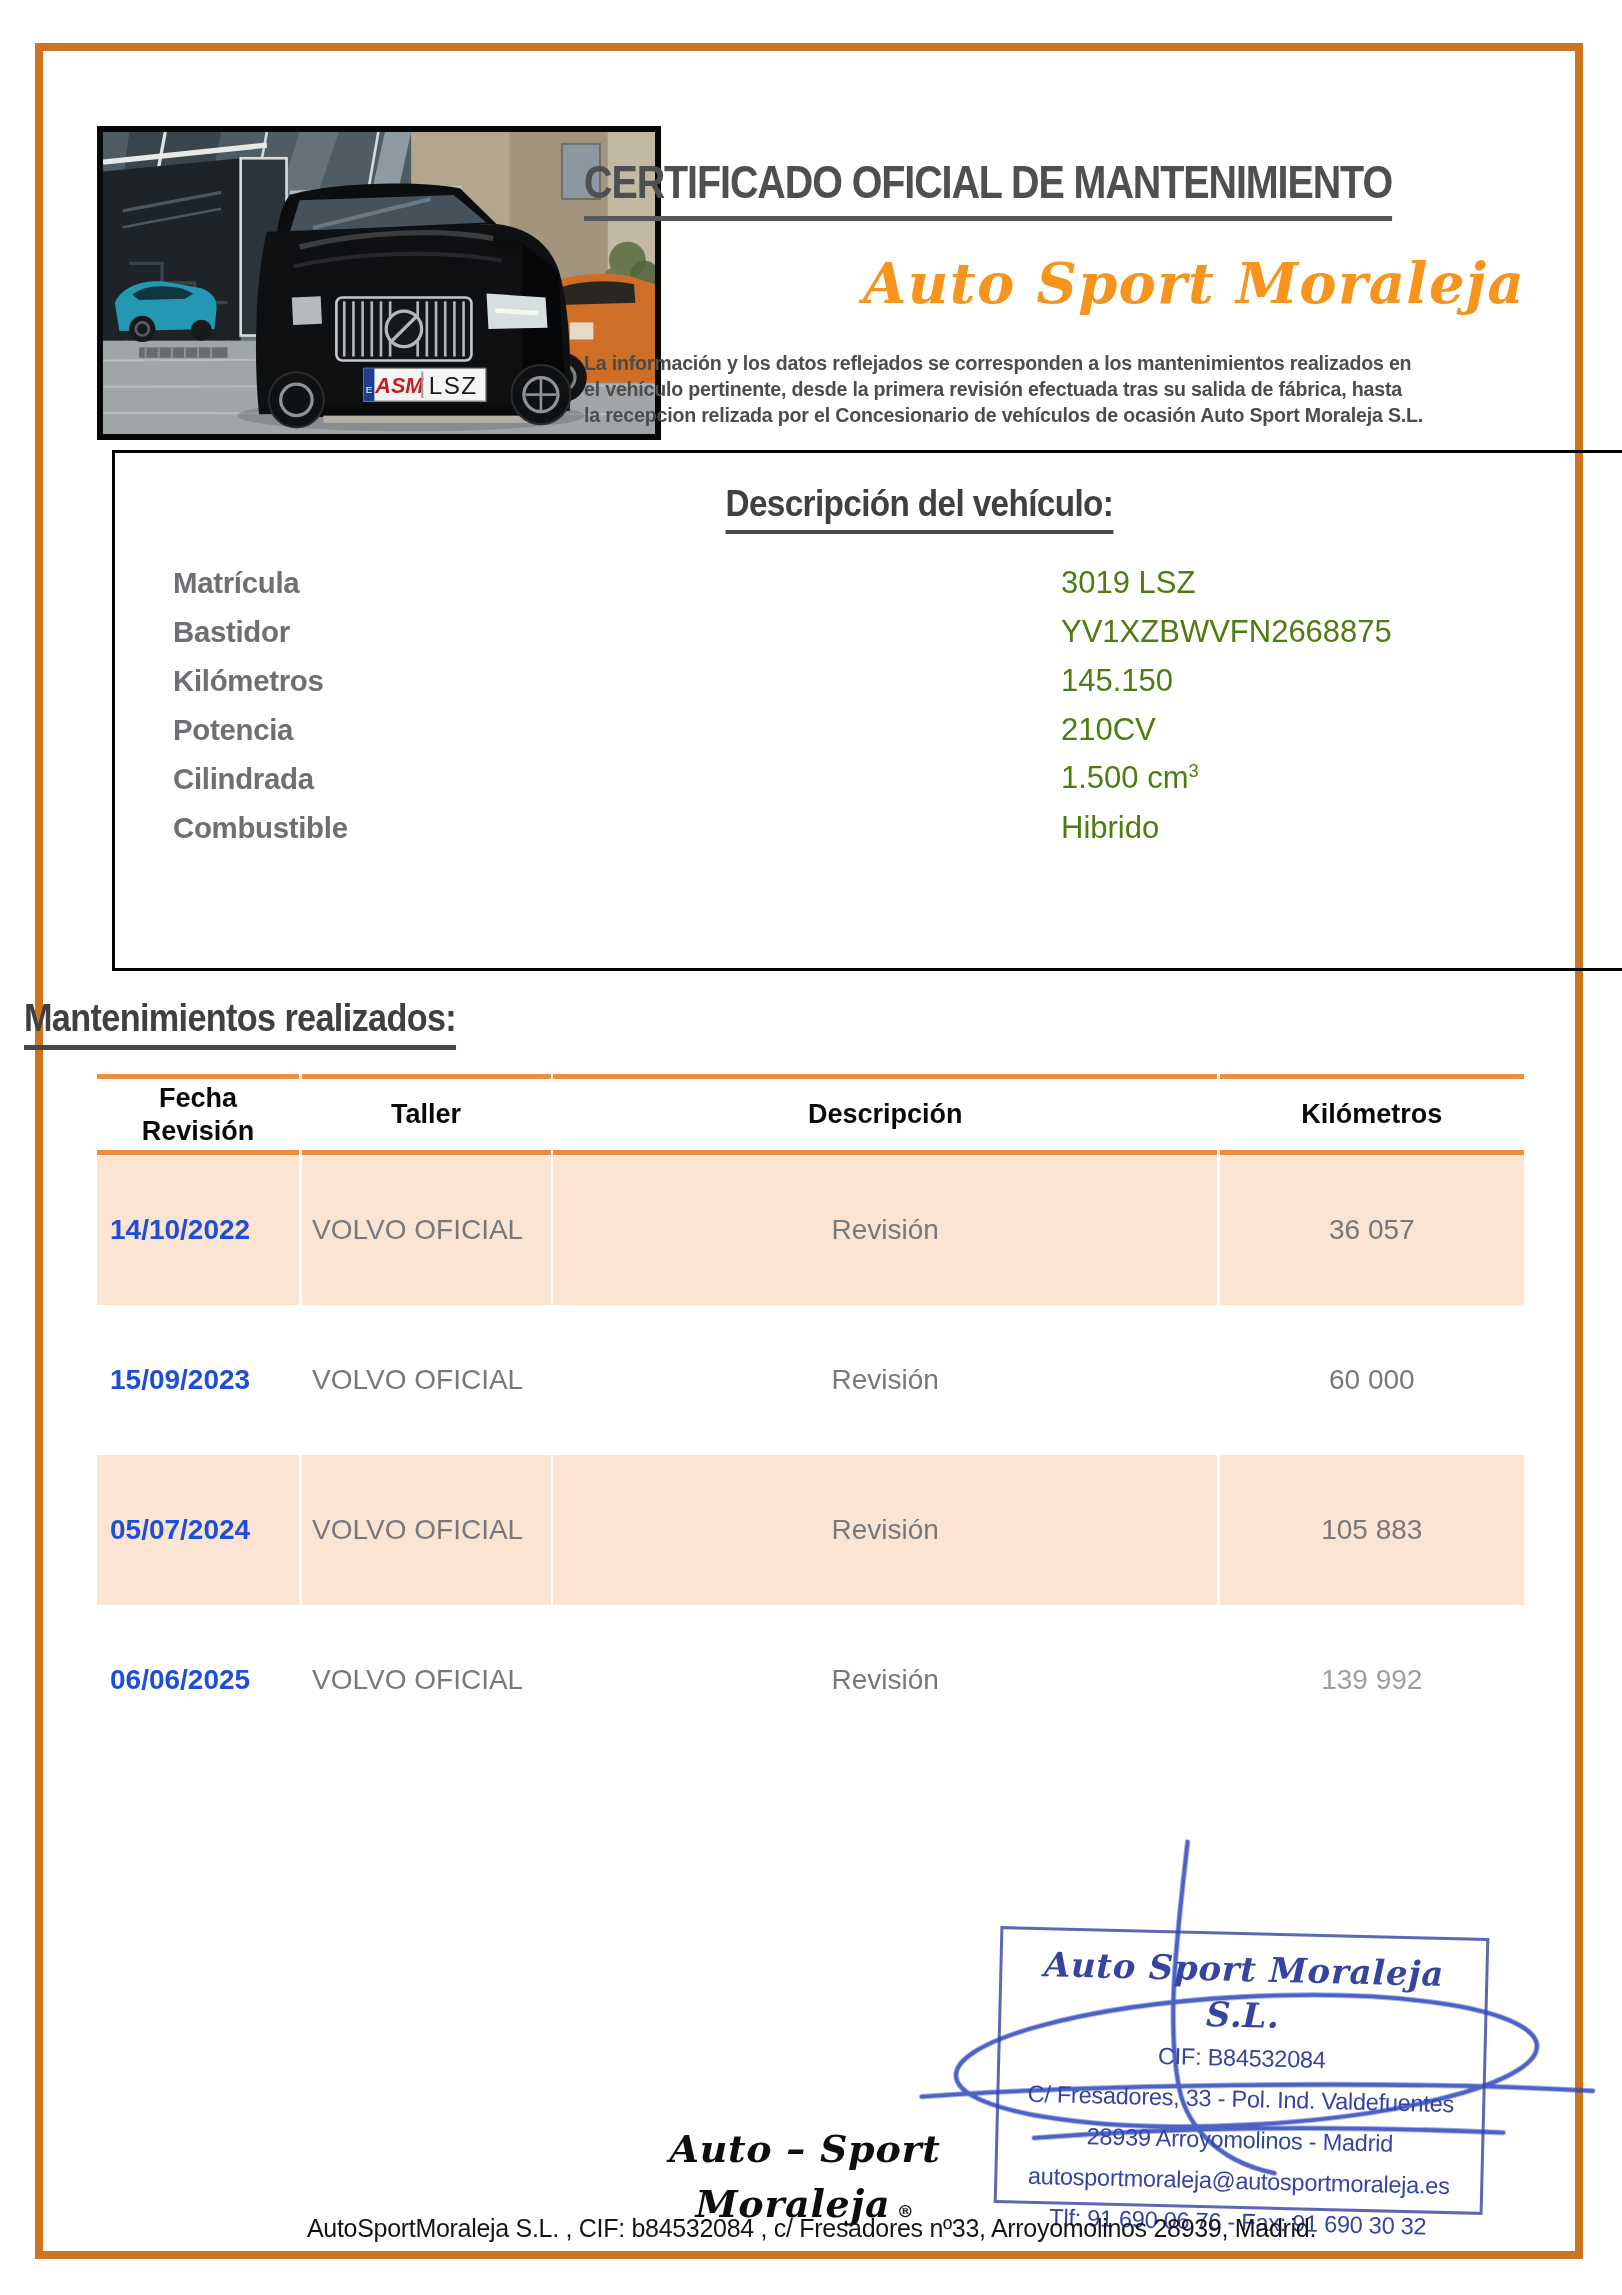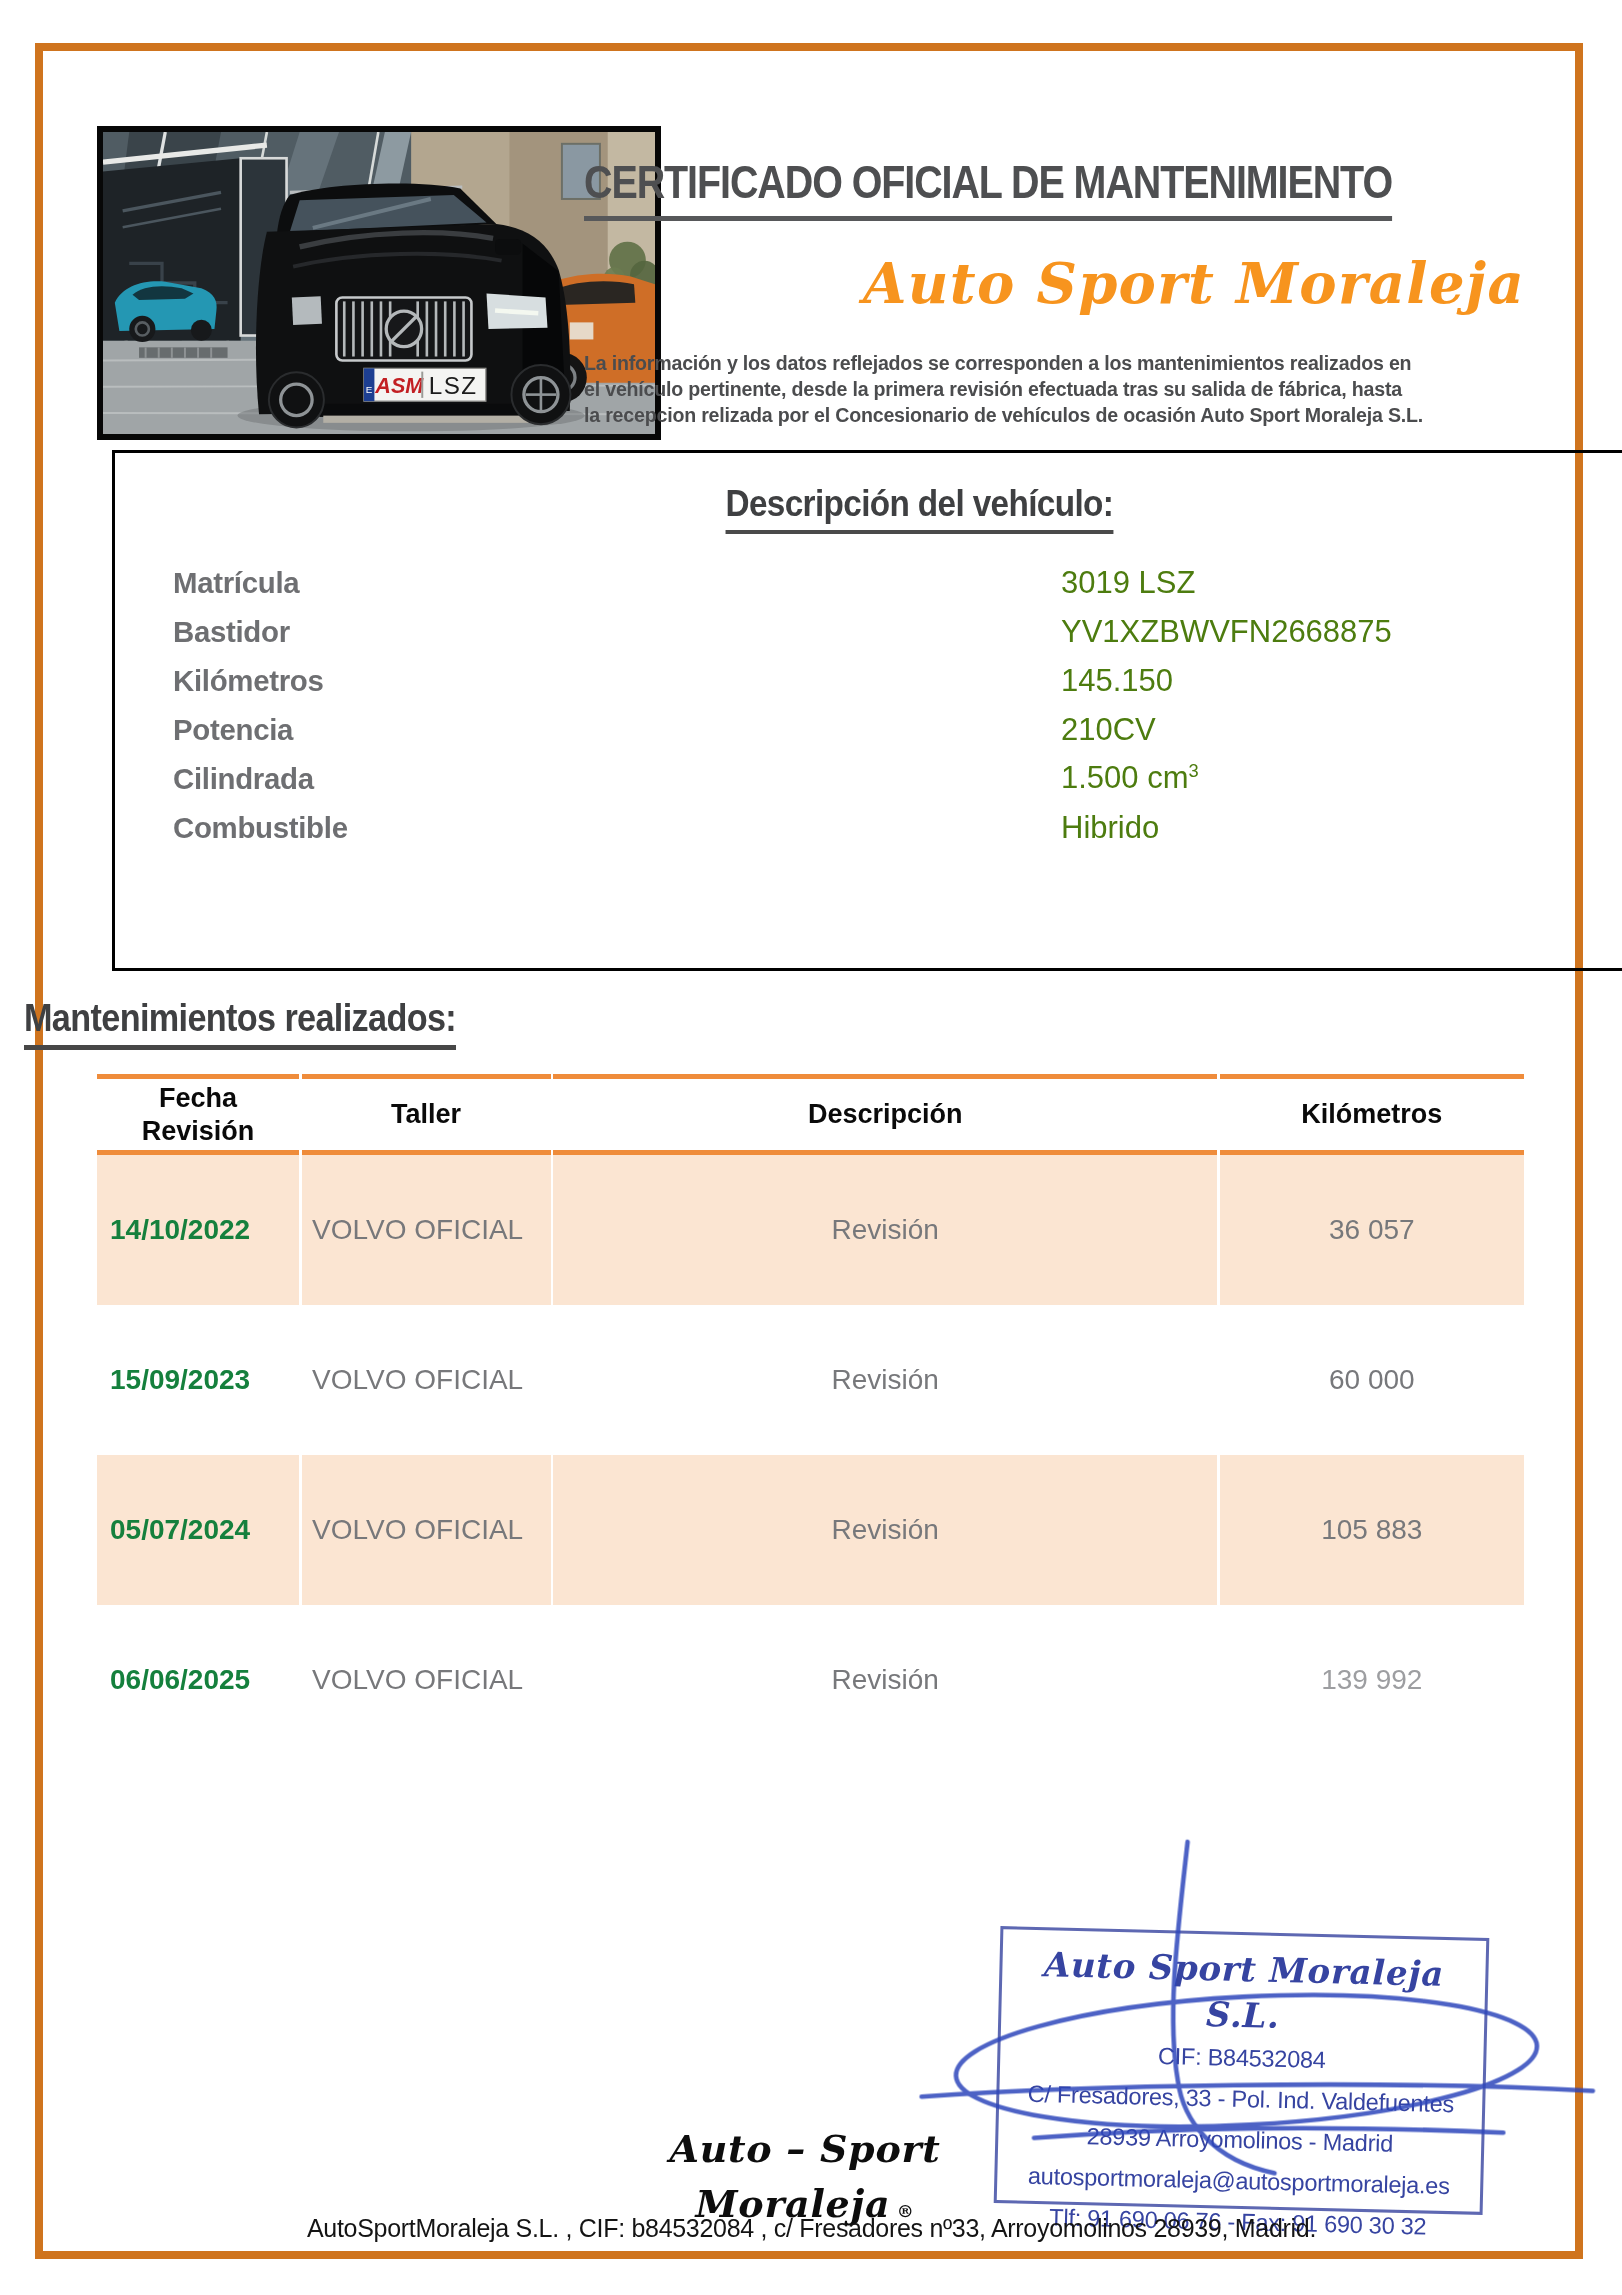--- a/index.html
+++ b/index.html
@@ -45,21 +45,21 @@
           transform-origin:center;white-space:nowrap;}
 
   
   .mtable{position:absolute;left:97px;top:1074px;width:1429px;display:grid;
           grid-template-columns:202px 249px 664px 304px;column-gap:2.6px;}
   .th{border-top:5.9px solid #ef8c3b;border-bottom:5.9px solid #ef8c3b;background:#fff;
       min-height:71px;display:flex;align-items:center;justify-content:center;text-align:center;
       font-weight:700;font-size:27px;color:#0a0a0a;line-height:33px;}
   .th.c1{padding:0 27.5px;box-sizing:border-box;}
   .td{height:150px;display:flex;align-items:center;font-size:28px;color:#77787b;}
-  .td.c1{font-weight:700;color:#15803d;padding-left:13px;box-sizing:border-box;}
+  .td.c1{font-weight:700;color:#1d4ed8;padding-left:13px;box-sizing:border-box;}
   .td.c2{padding-left:10.5px;box-sizing:border-box;}
   .td.c3,.td.c4{justify-content:center;}
   .odd{background:#fbe5d2;}
   .light{color:#9d9ea1;}
 
   
   .stamp{position:absolute;left:997px;top:1932px;width:489px;height:277px;
          border:3.3px solid rgba(42,56,154,0.8);box-sizing:border-box;transform:rotate(1.4deg);
          text-align:center;color:#2c3a9c;opacity:0.95;}
   .stamp .s1{margin-top:10.5px;font-family:"DejaVu Serif",serif;font-style:italic;font-weight:700;

